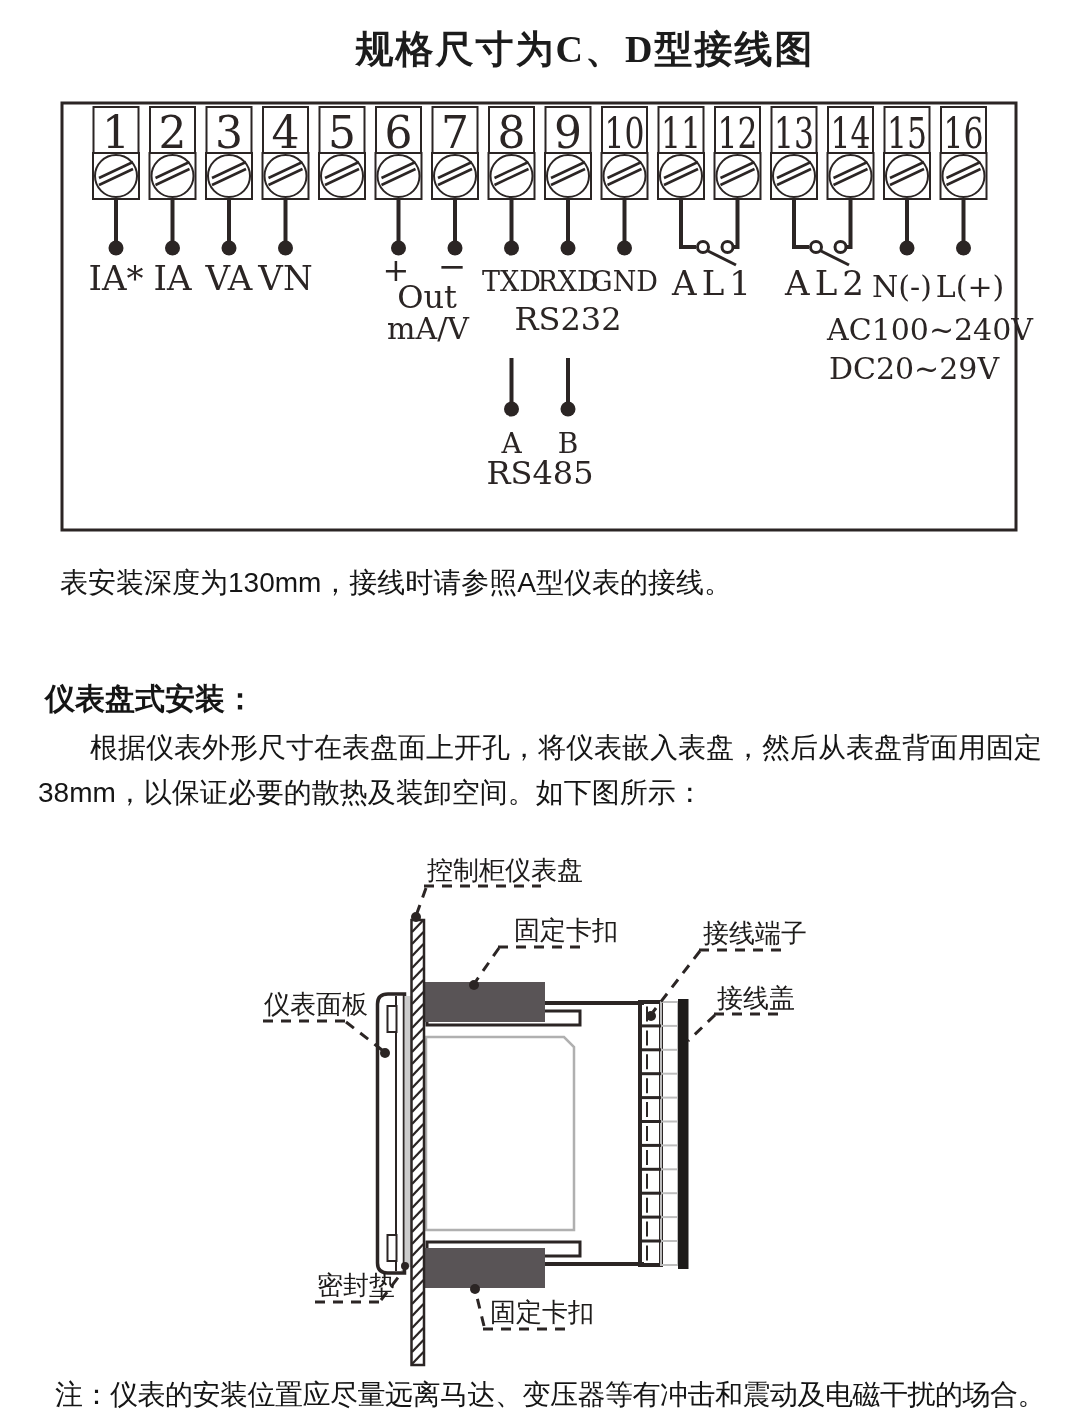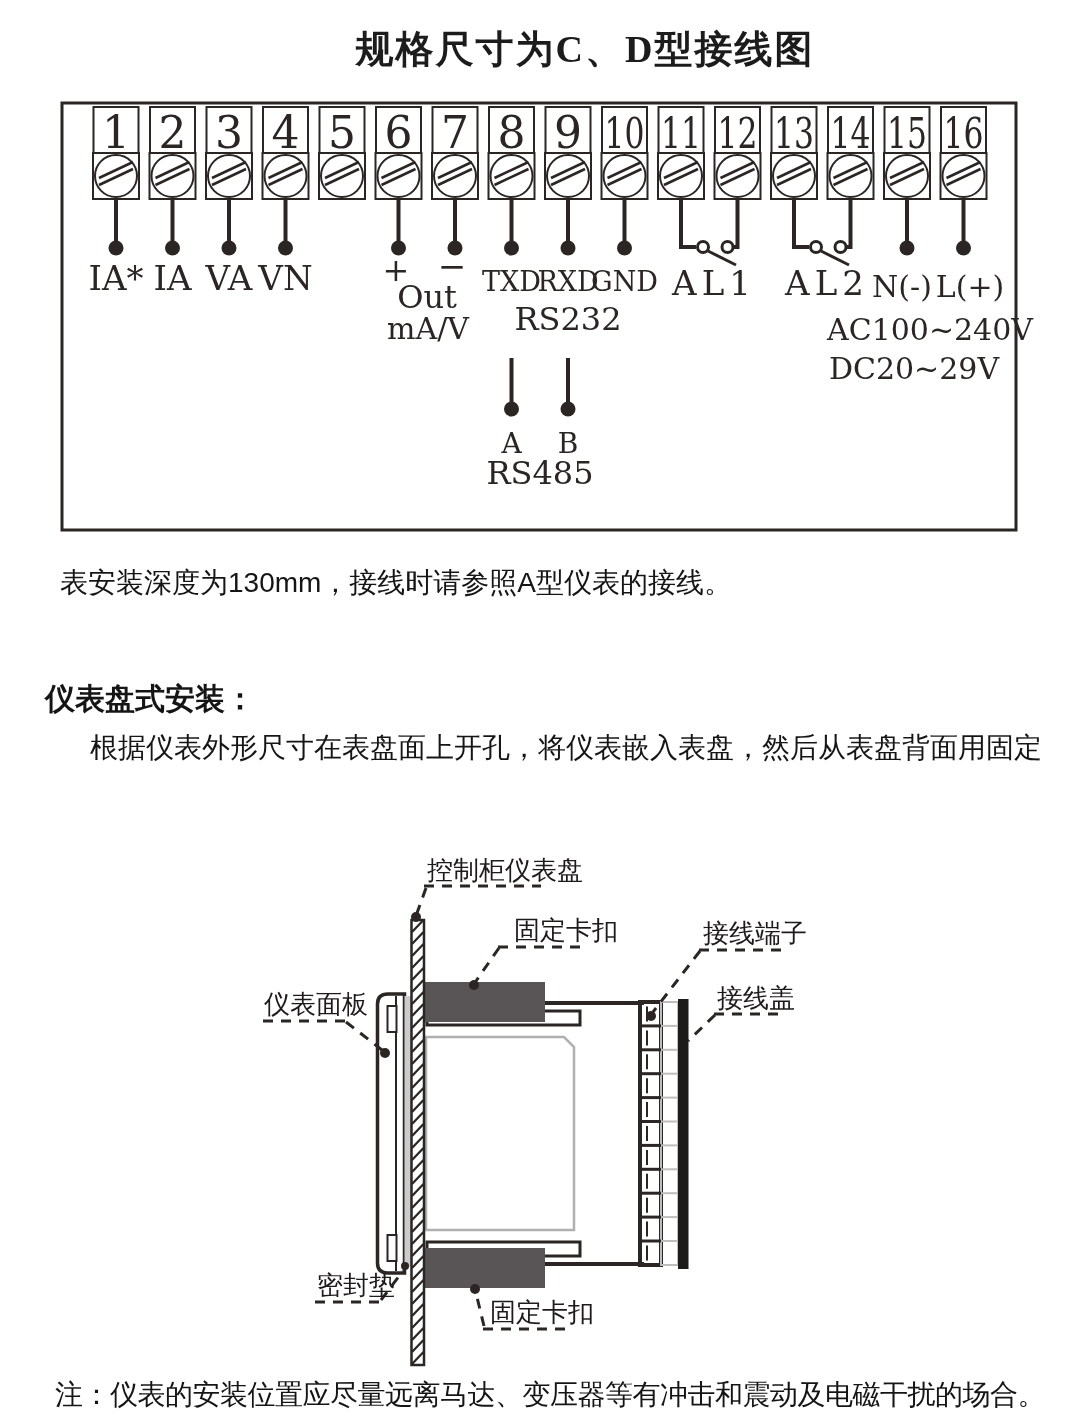--- a/index.html
+++ b/index.html
@@ -386,16 +386,17 @@
   <div class="abs" id="title">规格尺寸为C、D型接线图</div>
 
   <div class="abs" id="remark">
     <div>表安装深度为130mm，接线时请参照A型仪表的接线。</div>
   </div>
 
   <div class="abs" id="sect-head">仪表盘式安装：</div>
 
   <div class="abs" id="bodypara">
     <div class="l1">根据仪表外形尺寸在表盘面上开孔，将仪表嵌入表盘，然后从表盘背面用固定</div>
+    <div>38mm，以保证必要的散热及装卸空间。如下图所示：</div>
   </div>
 
   <div class="abs" id="bottom-note">注：仪表的安装位置应尽量远离马达、变压器等有冲击和震动及电磁干扰的场合。</div>
 </div>
 
 </body></html>

